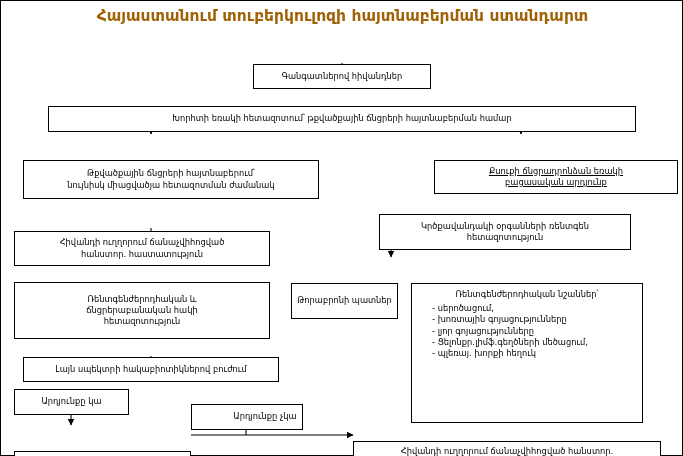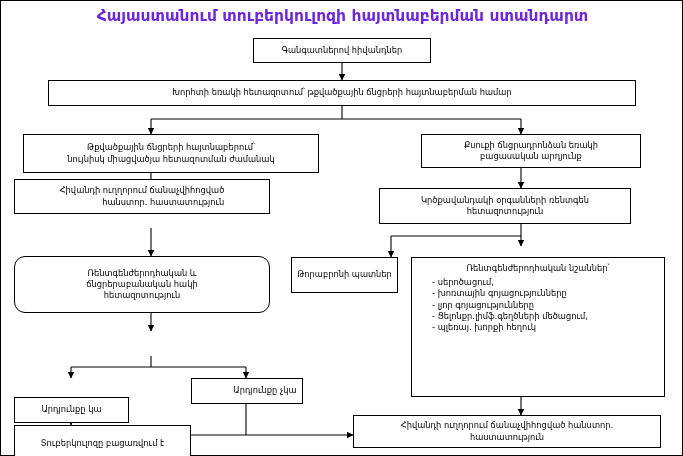--- a/index.html
+++ b/index.html
@@ -22,37 +22,38 @@
     background: #ffffff;
   }
   .title {
     position: absolute;
     left: 0;
     top: 6px;
     width: 683px;
     text-align: center;
     font-size: 15.5px;
     font-weight: bold;
-    color: #6d28d9;
+    color: #a16207;
     letter-spacing: 0px;
     white-space: nowrap;
   }
   .box {
     position: absolute;
     box-sizing: border-box;
     border: 1px solid #000000;
     background: #ffffff;
     display: flex;
     align-items: center;
     justify-content: center;
     text-align: center;
     font-size: 8.3px;
     color: #000000;
     line-height: 1.35;
     padding: 2px 4px;
+    margin-top: 26px;
   }
   .box span { display: block; }
   .list-box {
     align-items: flex-start;
     padding-top: 5px;
   }
   .list-box .hdr { text-align: center; width: 100%; display:block; margin-bottom: 3px;}
   .list-box .li { display:block; text-align: left; padding-left: 16px; }
   svg.edges {
     position: absolute;
@@ -118,53 +119,56 @@
   </div>
 
   <div class="box" style="left:47px; top:79px; width:588px; height:26px;">
     <span>Խորհտի եռակի հետազոտում՝ թքվածքային ճնցրերի հայտնաբերման համար</span>
   </div>
 
   <div class="box" style="left:22px; top:133px; width:296px; height:39px;">
     <span>Թքվածքային ճնցրերի հայտնաբերում՝<br>նույնիսկ միացվածյա հետազոտման ժամանակ</span>
   </div>
 
-  <div class="box" style="left:420px; top:133px; width:220px; height:34px;">
+  <div class="box" style="left:433px; top:133px; width:244px; height:34px;text-decoration:underline;">
     <span>Քսուքի ճնցրադրոնձան եռակի<br>բացասական արդյունք</span>
   </div>
 
-  <div class="box" style="left:13px; top:178px; width:256px; height:35px;text-align:right;">
+  <div class="box" style="left:13px; top:204px; width:256px; height:35px;">
     <span>Հիվանդի ուղղորում ճանաչվիհոցված<br>հանստոր․ հաստատություն</span>
   </div>
 
   <div class="box" style="left:378px; top:187px; width:252px; height:36px;">
     <span>Կրծքավանդակի օրգանների ռենտգեն<br>հետազոտություն</span>
   </div>
 
-  <div class="box" style="left:13px; top:255px; width:256px; height:57px;border-radius:11px;">
+  <div class="box" style="left:13px; top:255px; width:256px; height:57px;">
     <span>Ռենտգենժերոդհական և<br>ճնցրերաբանական հակի<br>հետազոտություն</span>
   </div>
 
   <div class="box" style="left:290px; top:256px; width:107px; height:36px;">
     <span>Թորաբրոնի պատներ</span>
   </div>
 
-  <div class="box list-box" style="left:410px; top:256px; width:254px; height:140px;">
+  <div class="box list-box" style="left:410px; top:256px; width:232px; height:140px;">
     <div style="width:100%">
       <span class="hdr">Ռենտգենժերոդհական նշաններ՝</span>
       <span class="li">- սերոծացում,</span>
       <span class="li">- խոռտային գոյացությունները</span>
       <span class="li">- լյոր գոյացությունները</span>
       <span class="li">- Ցելոնքր․լիմֆ․գեղծների մեծացում,</span>
       <span class="li">- պլեռայ․ խորքի հեղուկ</span>
     </div>
   </div>
 
+  <div class="box" style="left:22px; top:330px; width:256px; height:25px;">
+    <span>Լայն սպեկտրի հակաբիոտիկներով բուժում</span>
+  </div>
 
-  <div class="box" style="left:13px; top:396px; width:115px; height:26px;">
+  <div class="box" style="left:13px; top:362px; width:115px; height:26px;">
     <span>Արդյունքը կա</span>
   </div>
 
   <div class="box" style="left:190px; top:377px; width:112px; height:26px;padding-left:40px;">
     <span>Արդյունքը չկա</span>
   </div>
 
   <div class="box" style="left:13px; top:424px; width:177px; height:37px;">
     <span>Տուբերկուլոզը բացառվում է</span>
   </div>

